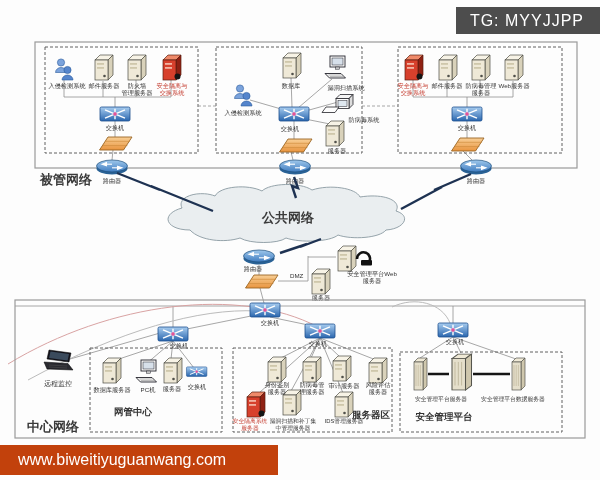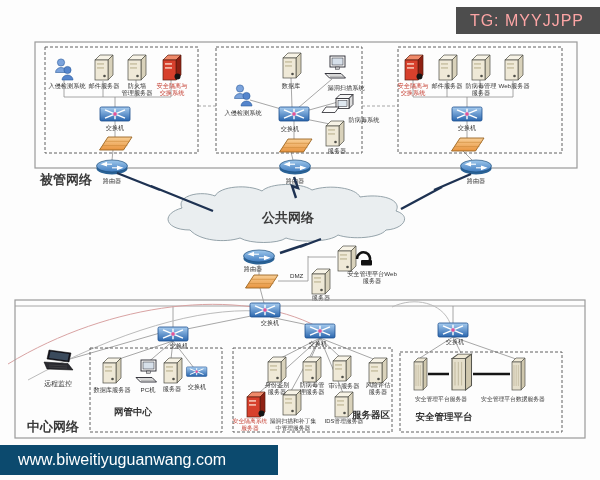--- a/index.html
+++ b/index.html
@@ -1,21 +1,21 @@
 <!DOCTYPE html>
 <html><head>
 <meta charset="utf-8">
 <style>
   html,body{margin:0;padding:0;}
   body{width:600px;height:480px;position:relative;background:#fdfdfd;overflow:hidden;
        font-family:"Liberation Sans",sans-serif;}
   .badge{position:absolute;top:7px;right:0;height:27px;line-height:27px;background:#4d4d4d;
-         color:#fca5a5;font-size:16px;padding:0 16px 0 14px;letter-spacing:1px;}
+         color:#ffffff;font-size:16px;padding:0 16px 0 14px;letter-spacing:1px;}
   .urlbar{position:absolute;top:445px;left:0;width:260px;height:30px;line-height:30px;
-          background:#0c4a6e;color:#fff;font-size:16px;padding-left:18px;}
+          background:#c2410c;color:#fff;font-size:16px;padding-left:18px;}
   svg{position:absolute;top:0;left:0;}
   text{font-family:"Liberation Sans",sans-serif;fill:#333;}
   .lbl{font-size:6.2px;text-anchor:middle;}
   .lbl-s{font-size:5.8px;text-anchor:middle;}
   .lbl-red{fill:#c43b2e;}
   .sec{font-size:13px;font-weight:bold;fill:#3a3a3a;}
   .sec-mid{text-anchor:middle;}
   .sub{font-size:9.5px;font-weight:bold;text-anchor:middle;fill:#333;}
   .wire{stroke:#909090;stroke-width:0.8;fill:none;}
   .dashbox{fill:none;stroke:#606060;stroke-width:1;stroke-dasharray:3,2;}

